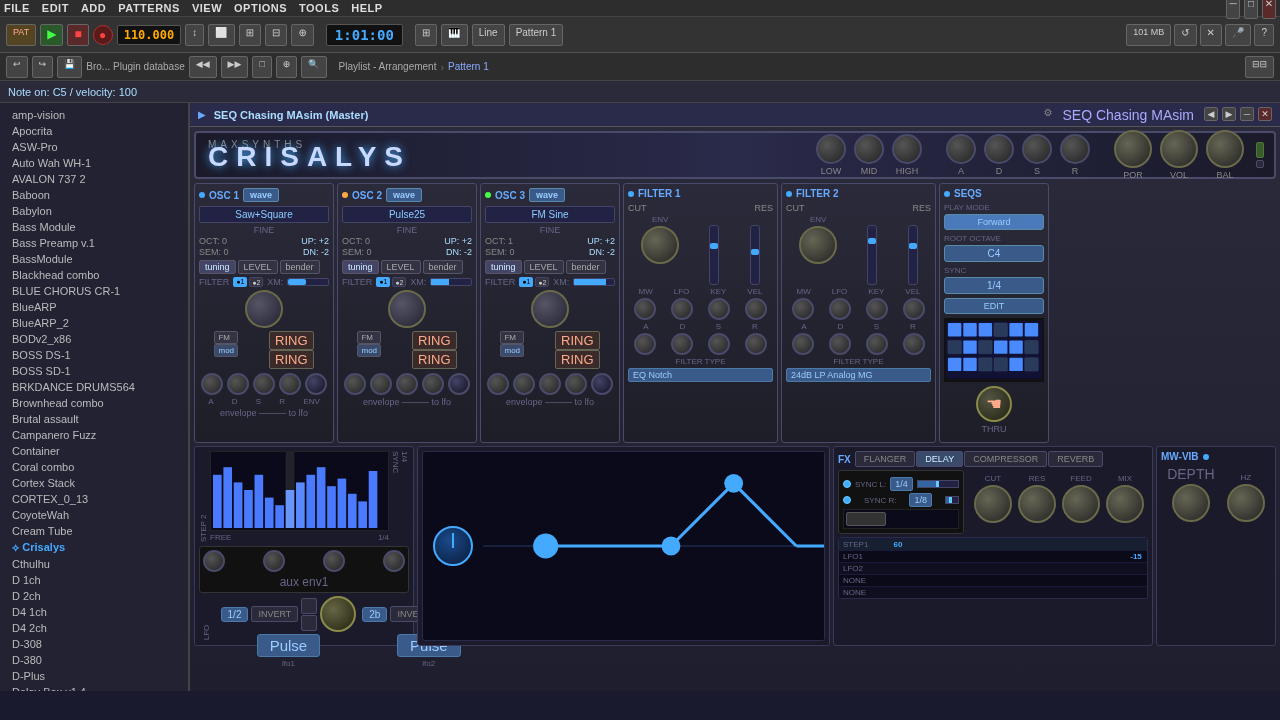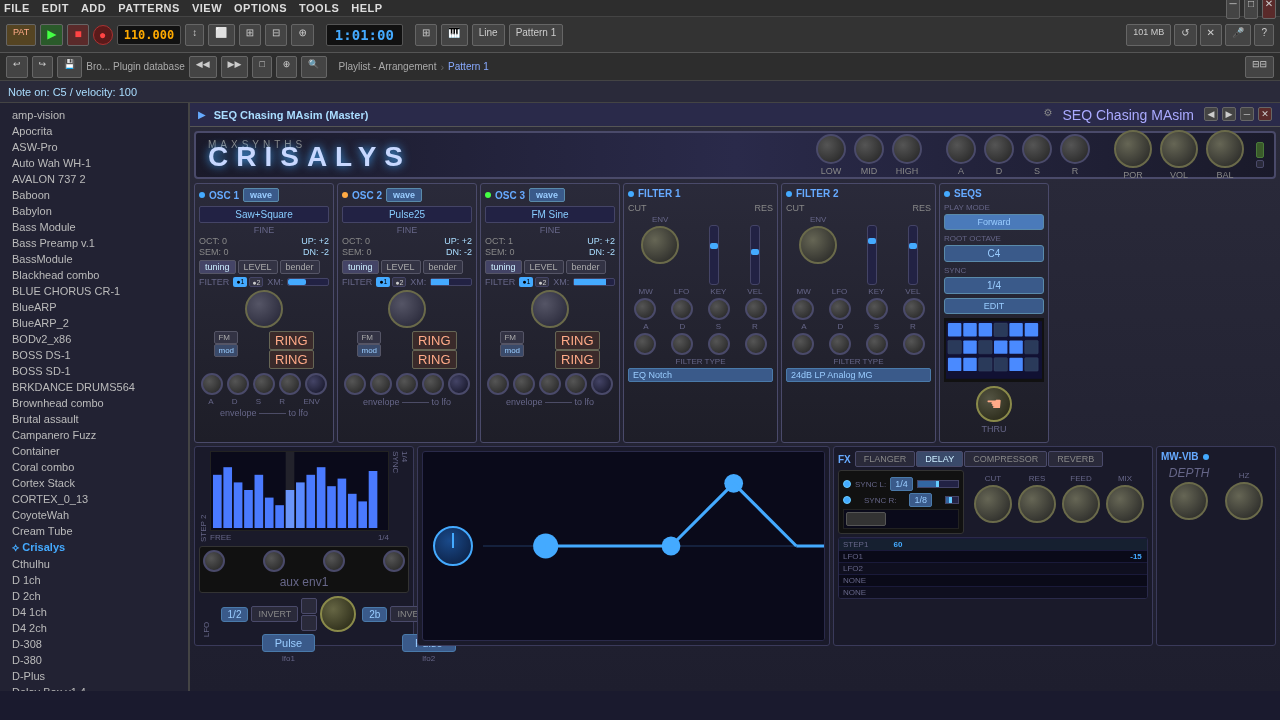--- a/index.html
+++ b/index.html
@@ -532,21 +532,21 @@
 
     
     ::-webkit-scrollbar { width: 6px; height: 6px; }
     ::-webkit-scrollbar-track { background: #1a1a2a; }
     ::-webkit-scrollbar-thumb { background: #4a4a6a; border-radius: 3px; }
     
     .lfo-pulse-btn {
       background: #3a5a8a;
       border: 1px solid #4a7aaa;
       color: #9cf;
-      font-size: 11px;
+      font-size: 15px;
       padding: 2px 12px;
       border-radius: 3px;
       cursor: pointer;
       text-align: center;
     }
     .lfo-frac {
       background: #3a5a8a;
       border: 1px solid #4a7aaa;
       color: #9cf;
       font-size: 10px;
@@ -1350,21 +1350,21 @@
           </div>
         </div>
 
         <div class="vib-area">
           <div style="display:flex; align-items:center; gap:4px; margin-bottom:4px;">
             <span style="font-size:10px; color:#6af; font-weight:bold;">MW-VIB</span>
             <div class="panel-dot"></div>
           </div>
           <div style="display:flex; justify-content:space-around; align-items:flex-end;">
             <div style="display:flex; flex-direction:column; align-items:center; gap:2px;">
-              <span style="font-size:12px; color:#668;font-style:italic;">DEPTH</span>
+              <span style="font-size:14px; color:#668;">DEPTH</span>
               <div class="knob knob-lg"></div>
             </div>
             <div style="display:flex; flex-direction:column; align-items:center; gap:2px;">
               <span style="font-size:8px; color:#668;">HZ</span>
               <div class="knob knob-lg"></div>
             </div>
           </div>
         </div>
 
       </div>

